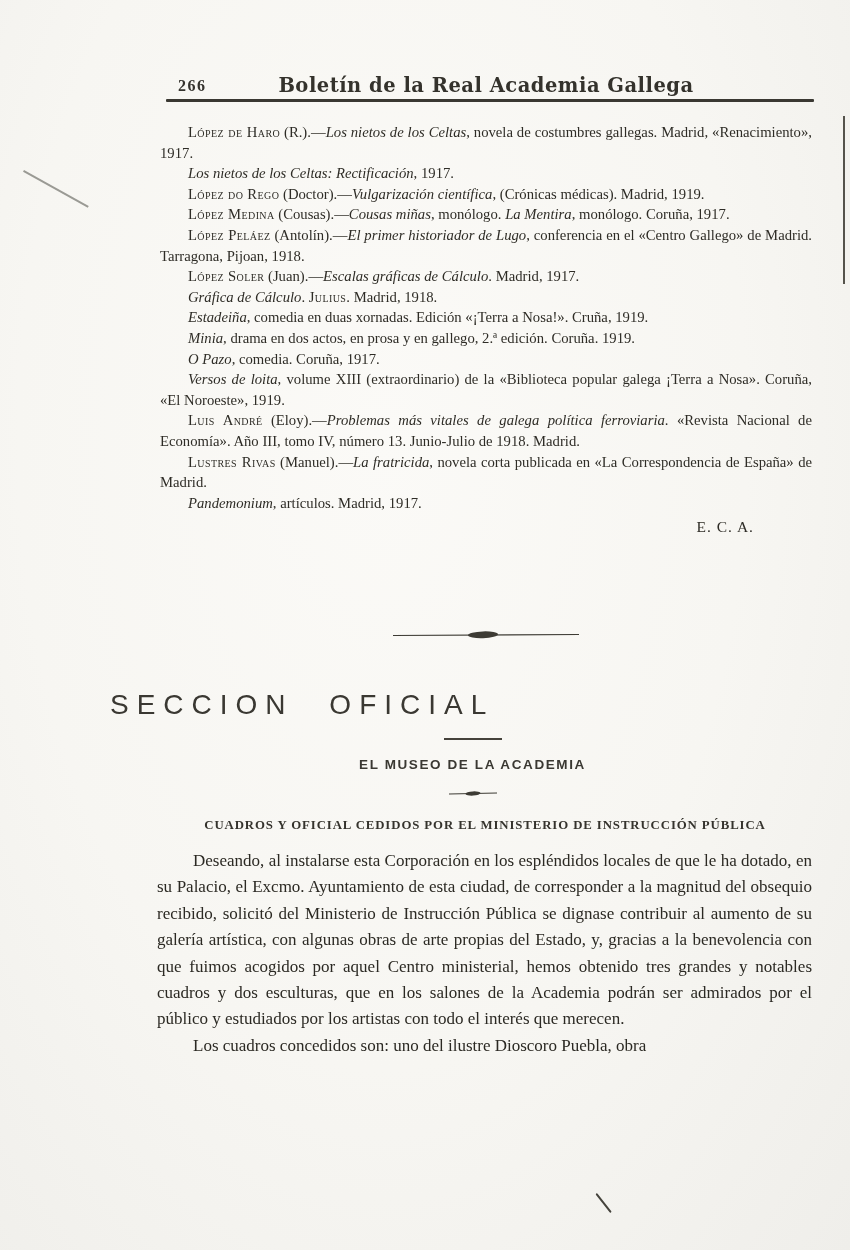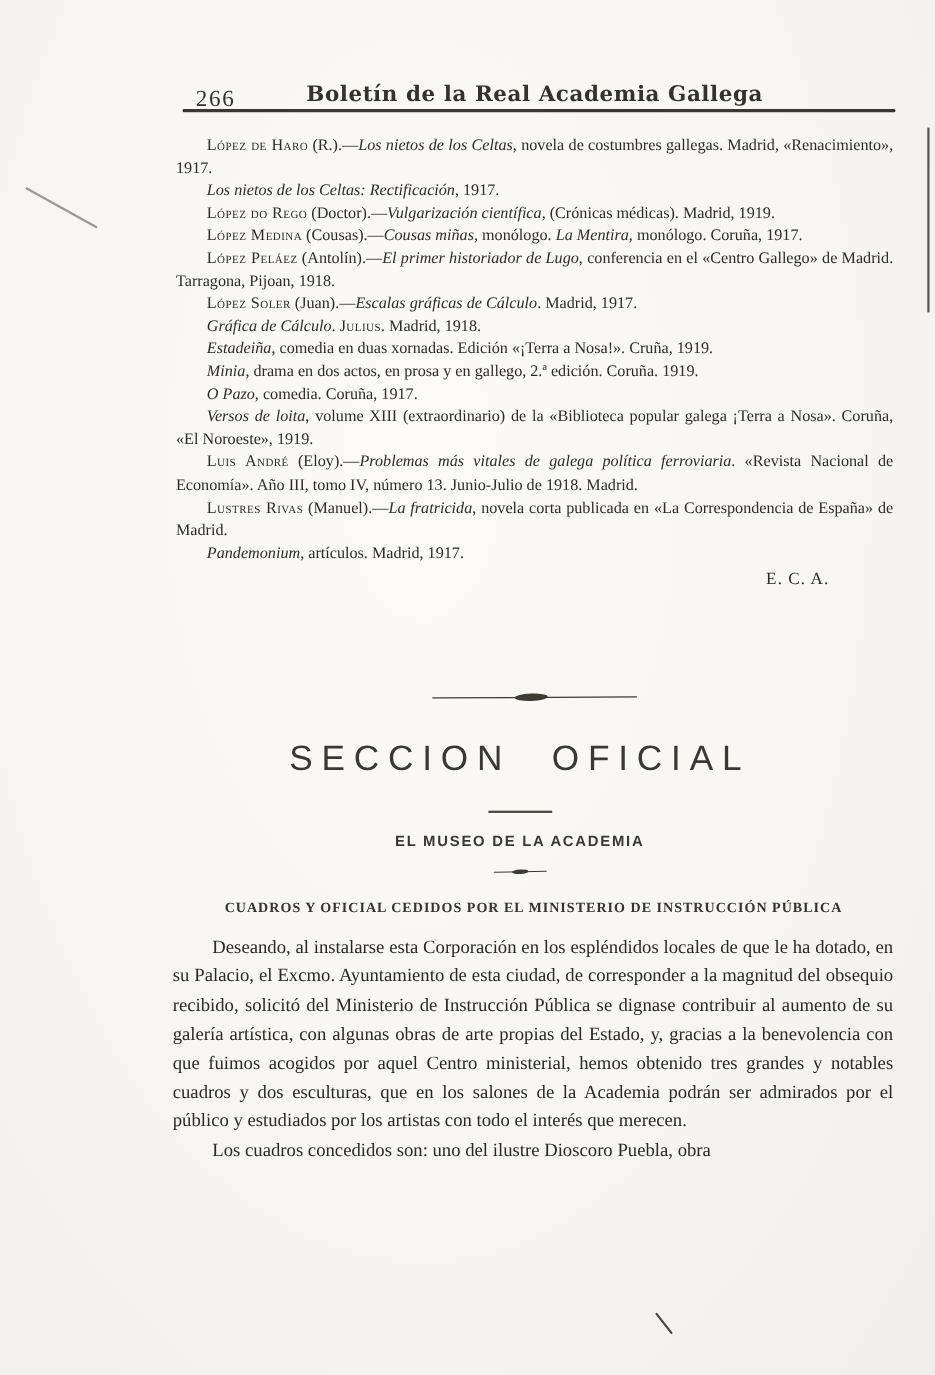--- a/index.html
+++ b/index.html
@@ -14,21 +14,21 @@
     background:
       radial-gradient(ellipse at 45% 35%, #fbfaf7 0%, #f7f6f2 55%, #efeeea 100%);
     color:#2e2c28;
     overflow:hidden;
   }
 
   
   .page-header { position:absolute; top:74px; left:160px; width:652px; height:26px; }
   .page-number {
     position:absolute; left:18px; top:3px;
-    font-size:21px; font-weight:400; letter-spacing:1.5px; color:#35332e;
+    font-size:16px; font-weight:700; letter-spacing:1.5px; color:#35332e;
   }
   .journal-title {
     display:block; text-align:center;
     font-family:"DejaVu Serif", serif; font-weight:700;
     font-size:19.5px; letter-spacing:0.5px; color:#34322c;
   }
   .header-rule {
     position:absolute; top:99px; left:166px; width:648px; height:3px;
     background:#3a3832; border-radius:1px;
   }
@@ -39,23 +39,23 @@
     font-size:14.7px; line-height:20.6px; text-align:justify; color:#2e2c26;
   }
   .entry { text-indent:28px; margin:0; }
   .entry .i { font-style:italic; }
   .entry .sc { font-variant:small-caps; letter-spacing:0.4px; }
   .signature { text-align:right; padding-right:58px; margin-top:4px; font-size:15.5px; letter-spacing:1px; }
 
   
   .divider { position:absolute; top:627px; left:160px; width:652px; text-align:center; }
   .section-title {
-    position:absolute; top:671px; left:110px; width:725px; text-align:center;
+    position:absolute; top:689px; left:110px; width:725px; text-align:left;
     font-family:"Liberation Sans", sans-serif; font-weight:400;
-    font-size:32px; letter-spacing:8px; word-spacing:20px; color:#3a3832;
+    font-size:28px; letter-spacing:8px; word-spacing:20px; color:#3a3832;
   }
   .title-rule {
     position:absolute; top:726px; left:110px; width:725px; height:0; text-align:center;
   }
   .title-rule i { display:inline-block; width:58px; height:1.6px; background:#45423b; }
   .subsection-title {
     position:absolute; top:757px; left:110px; width:725px; text-align:center;
     font-family:"Liberation Sans", sans-serif; font-weight:700;
     font-size:13.5px; letter-spacing:1.6px; color:#3a3832;
   }

